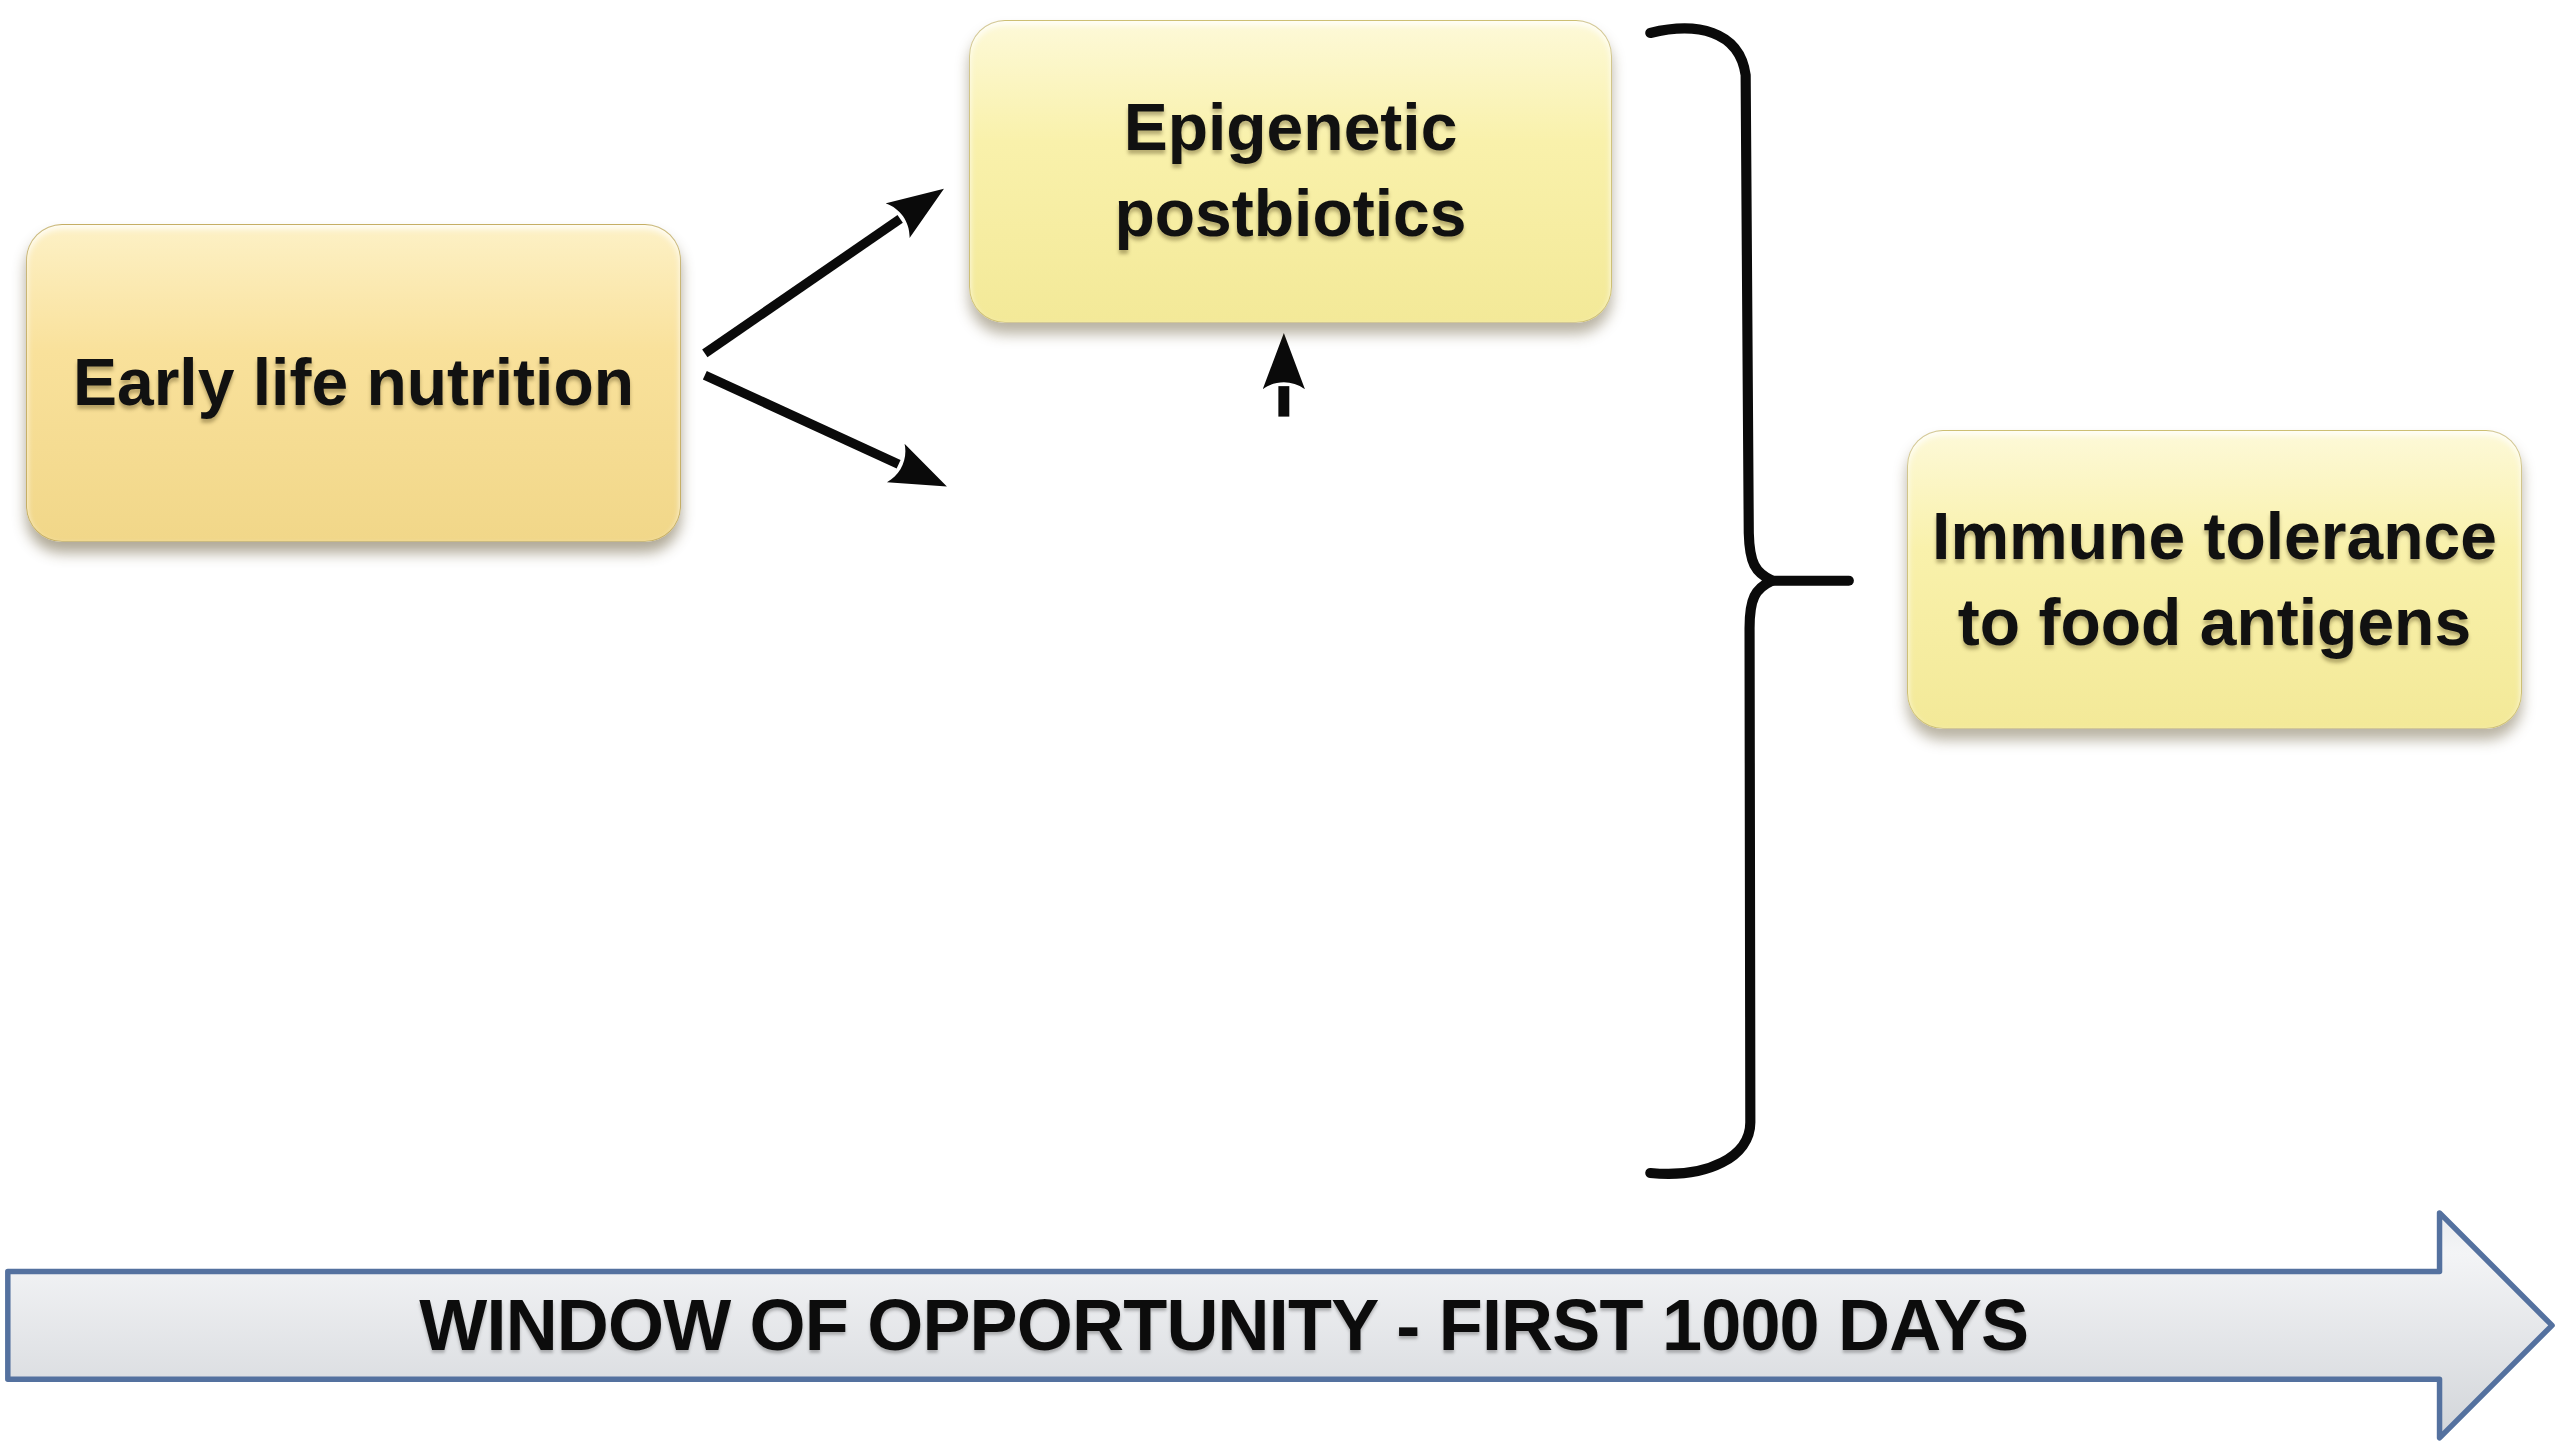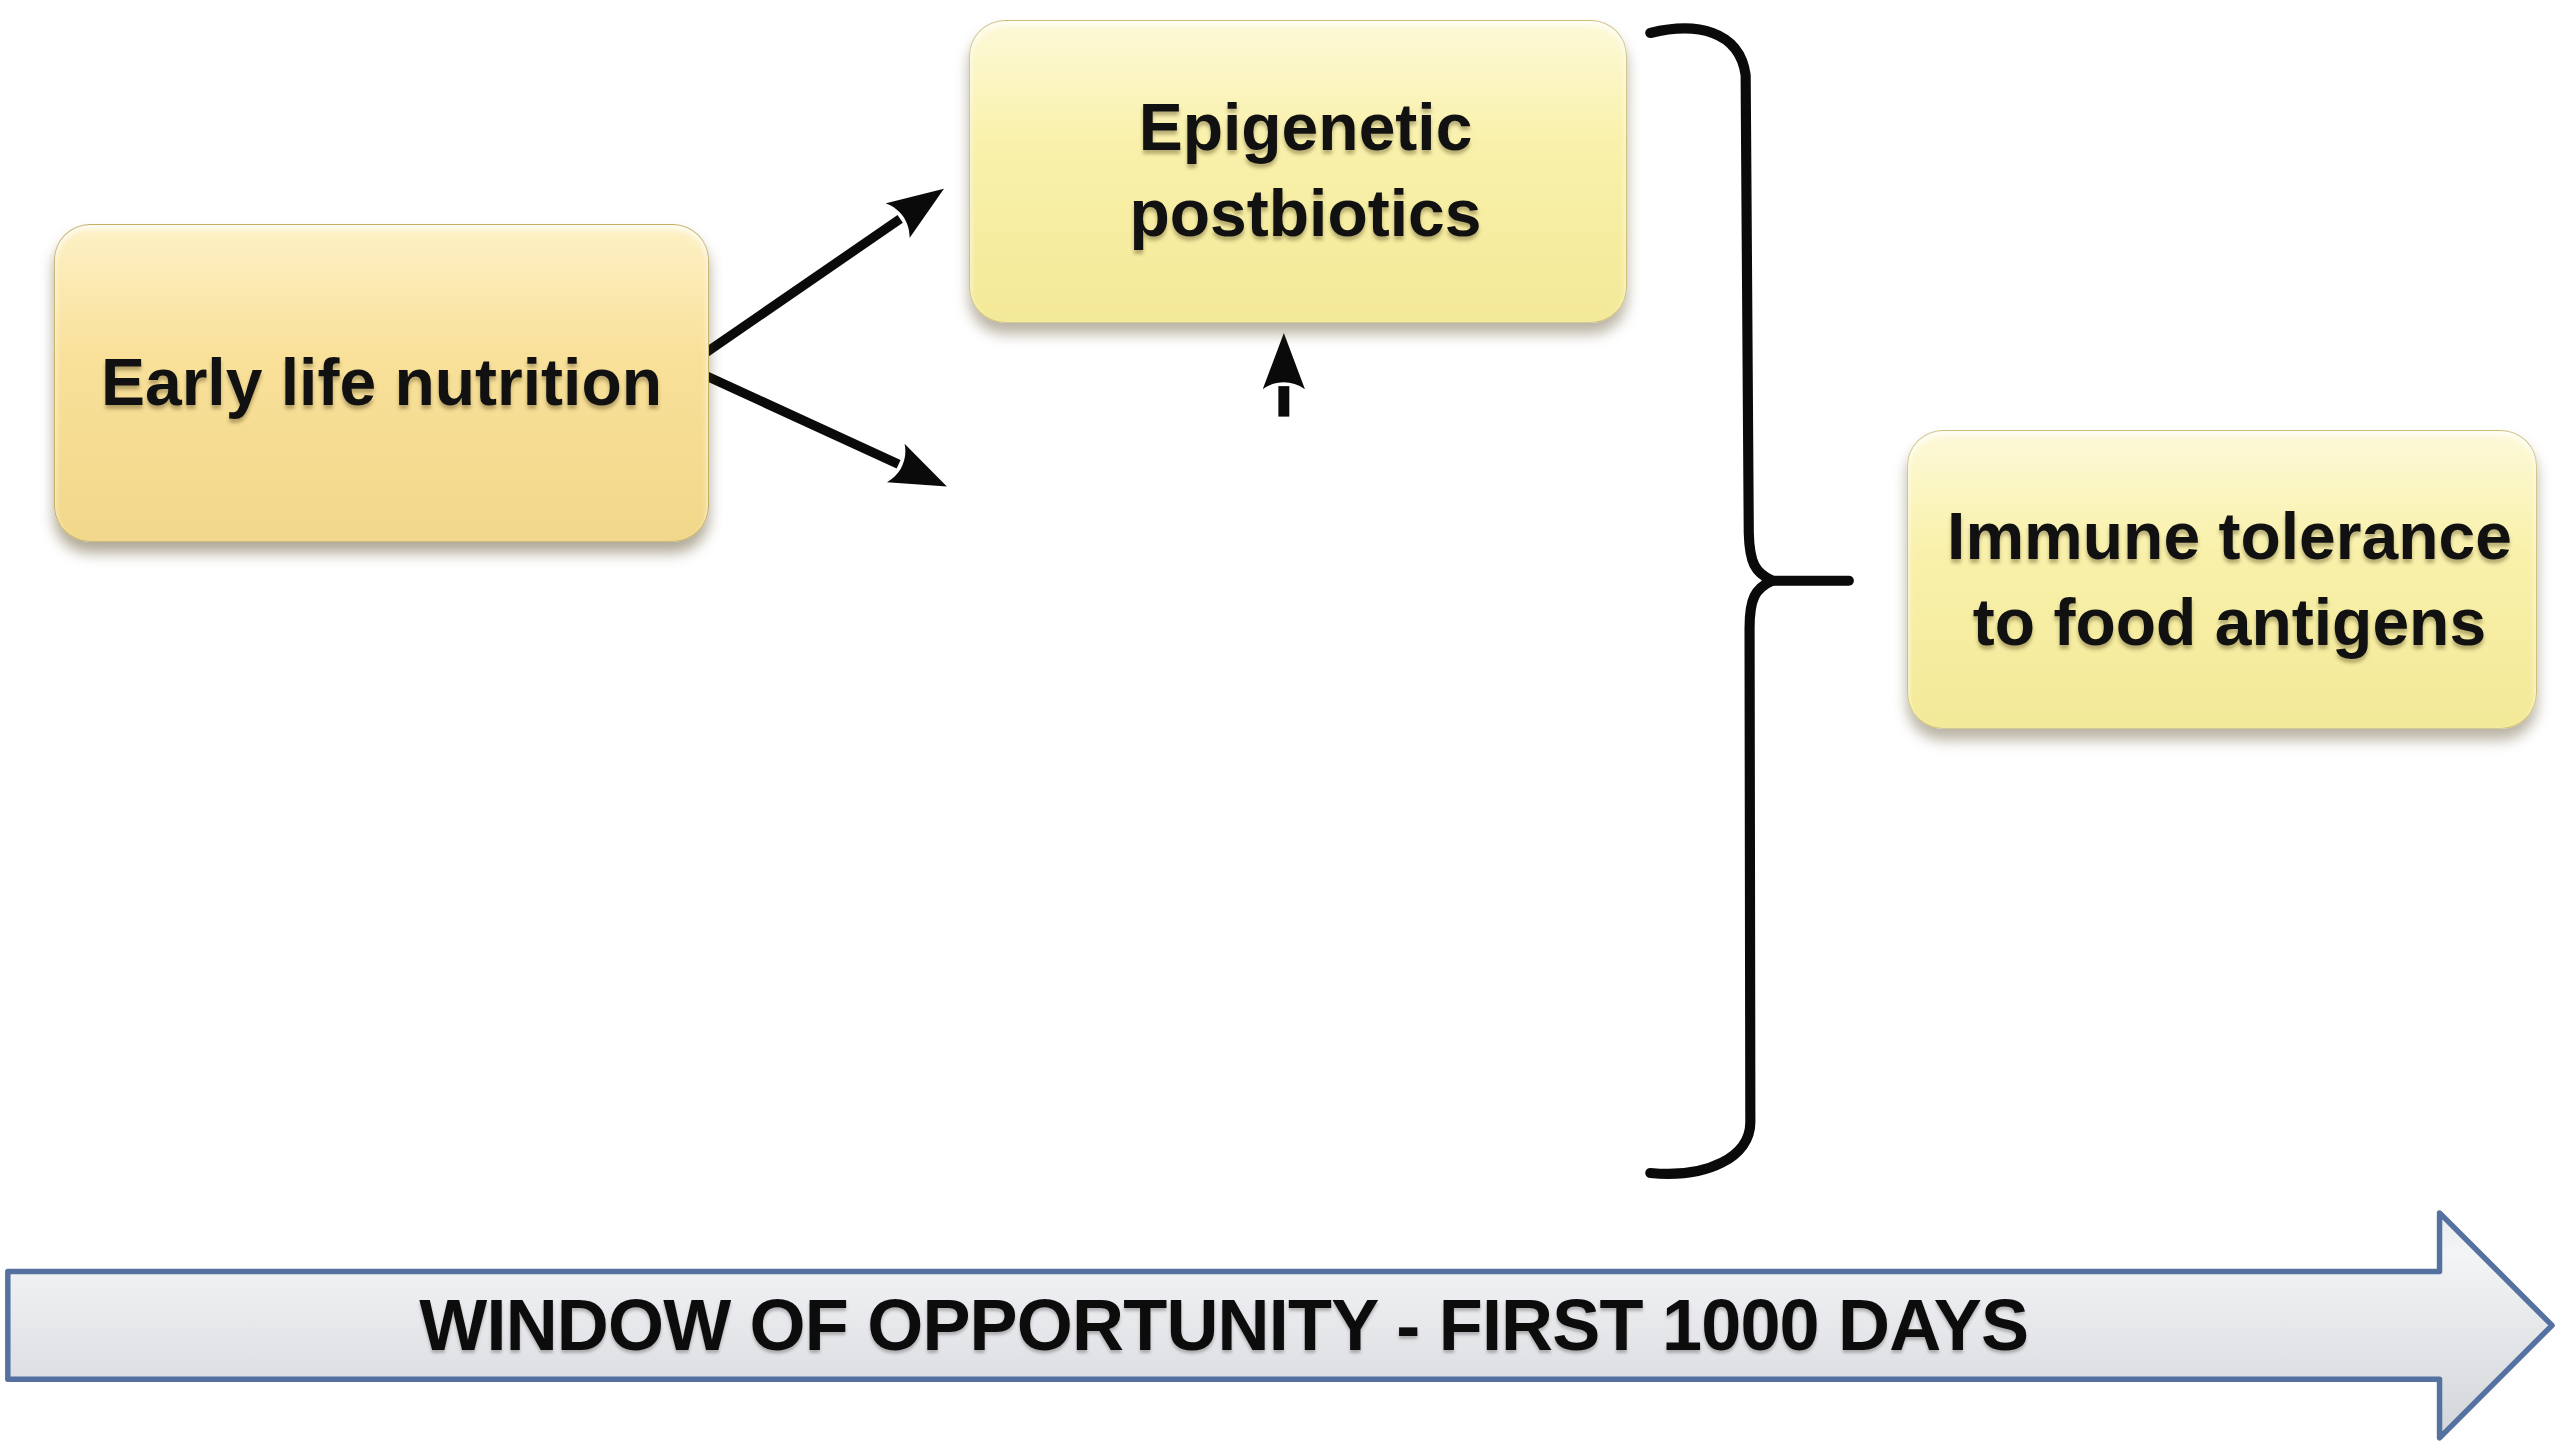--- a/index.html
+++ b/index.html
@@ -16,33 +16,31 @@
     display:flex;flex-direction:column;justify-content:center;align-items:center;
     border-radius:36px;
     color:#111111;
     font-weight:700;
     font-size:66px;line-height:1.30;
     text-align:center;
     text-shadow:0 3.9px 3.9px rgba(60,45,10,.35);
   }
   .node.tan{
     background:linear-gradient(180deg,#fdf0c4 0%,#f9e19b 38%,#f2d popped 0;);
-    margin-left:28px;
   }
   
   .node.tan{
     background:linear-gradient(180deg,#fdf1c6 0%,#f9e19b 40%,#f1d789 100%);
     border:1.6px solid rgba(160,140,70,.55);
     box-shadow:0 11px 14px rgba(80,65,25,.45), inset 0 3.9px 6.3px rgba(255,255,255,.85);
   }
   .node.pale{
     background:linear-gradient(180deg,#fdf9d8 0%,#f9f1ab 40%,#f3e998 100%);
     border:1.6px solid rgba(160,140,70,.45);
     box-shadow:0 11px 14px rgba(80,65,25,.40), inset 0 3.9px 6.3px rgba(255,255,255,.85);
-    padding-left:15px;
   }
   .node-line{display:block;}
   .banner-label{
     position:absolute;
     left:7.8px;top:1271px;width:2432px;height:108px;
     display:flex;align-items:center;justify-content:center;
     font-weight:700;font-size:72px;letter-spacing:-0.8px;
     color:#0c0c0c;
     text-shadow:0 3.1px 3.1px rgba(0,0,0,.25);
     text-align:right;

